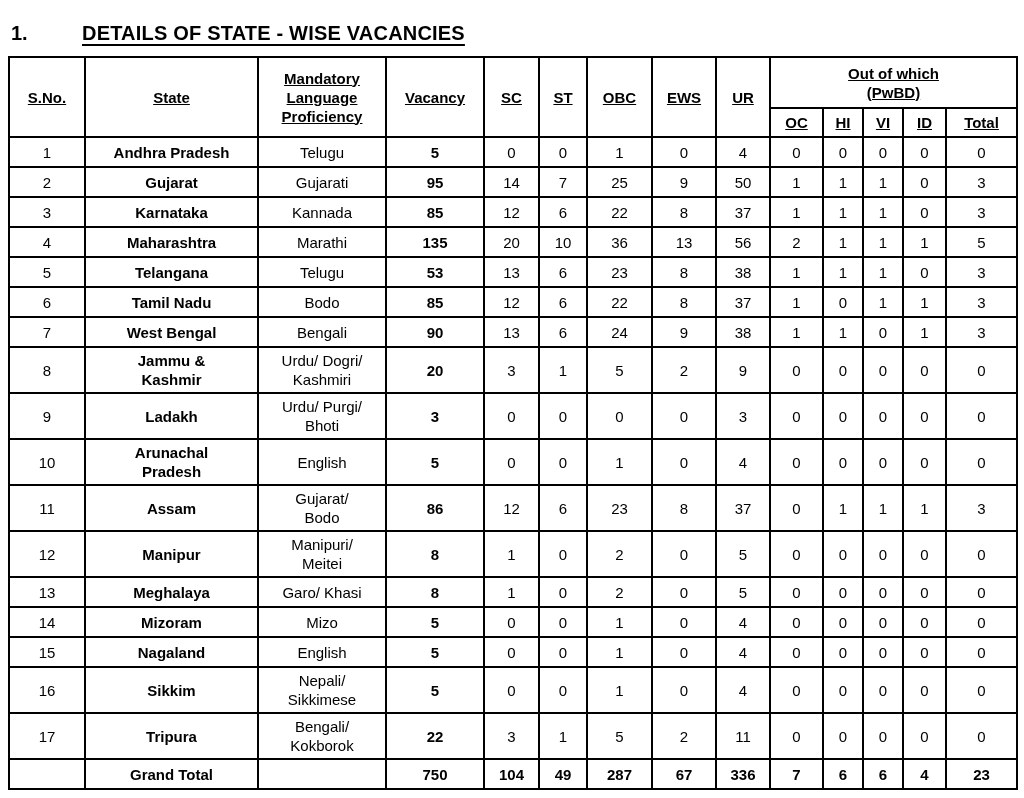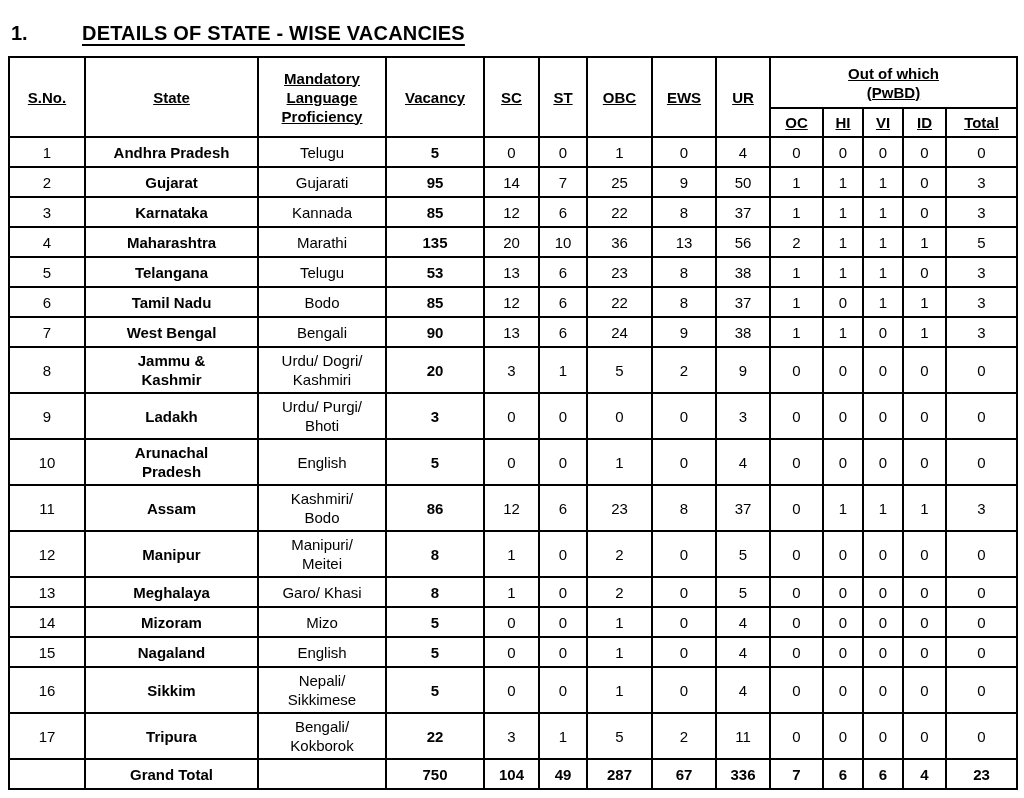--- a/index.html
+++ b/index.html
@@ -289,21 +289,21 @@
           <td>4</td>
           <td>0</td>
           <td>0</td>
           <td>0</td>
           <td>0</td>
           <td class="c-total">0</td>
         </tr>
         <tr>
           <td class="c-sno">11</td>
           <td class="c-state">Assam</td>
-          <td class="c-lang">Kashmiri/
+          <td class="c-lang">Gujarat/
 Bodo</td>
           <td class="c-vac">86</td>
           <td>12</td>
           <td>6</td>
           <td>23</td>
           <td>8</td>
           <td>37</td>
           <td>0</td>
           <td>1</td>
           <td>1</td>

